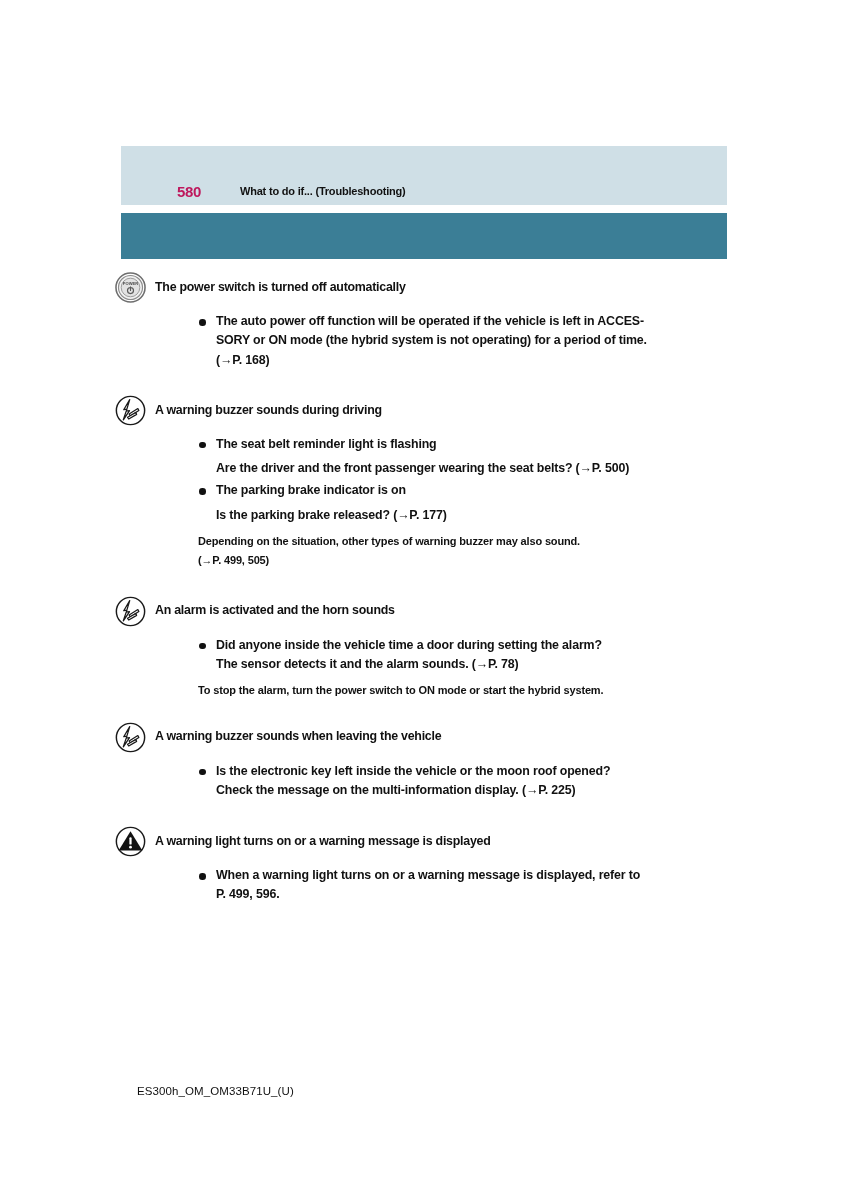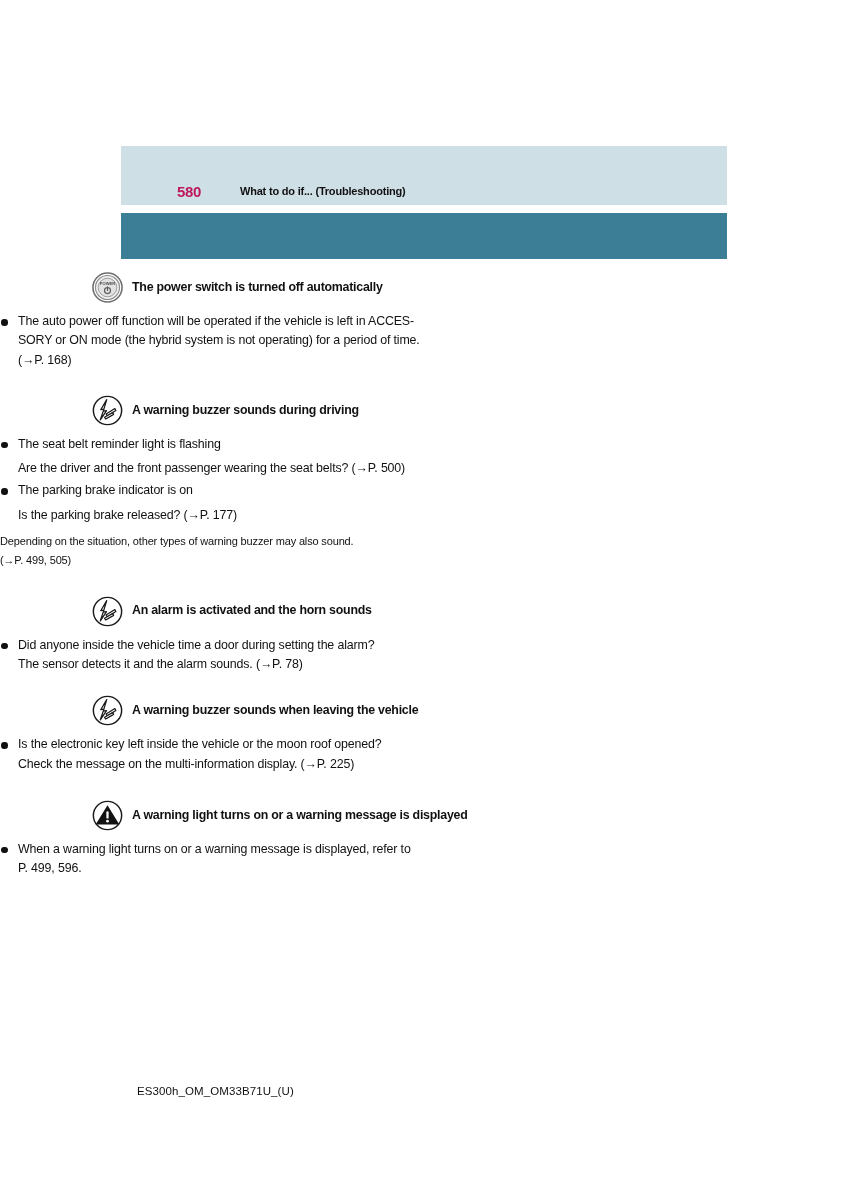--- a/index.html
+++ b/index.html
@@ -63,41 +63,43 @@
   }
 
   .section {
     position: relative;
   }
 
   .section-head {
     display: flex;
     align-items: center;
     gap: 9px;
-    padding-left: 92px;
+    padding-left: 115px;
   }
   .section-head-title {
     font-size: 12.4px;
     font-weight: bold;
     letter-spacing: -0.25px;
     color: #111;
     line-height: 1.1;
   }
 
   
   .icon-badge {
     width: 31px;
     height: 31px;
     flex: 0 0 31px;
     display: block;
   }
 
   
   .body-block {
+    padding-left: 198px;
     padding-right: 170px;
+    font-weight: bold;
   }
   .bullet-item {
     position: relative;
     padding-left: 18px;
     font-size: 12.4px;
     line-height: 19.3px;
     letter-spacing: -0.15px;
     color: #111;
   }
   .bullet-item::before {
@@ -189,20 +191,21 @@
           <circle cx="16" cy="16" r="14.6" fill="#ffffff" stroke="#1a1a1a" stroke-width="1.5"></circle>
           <path d="M15.2 4.8 L9.0 15.2 L12.3 14.6 L8.6 25.6 L15.0 16.2 L11.6 16.7 Z" fill="#ffffff" stroke="#1a1a1a" stroke-width="1.3" stroke-linejoin="round"></path>
           <path d="M14.6 19.6 L23.6 14.0 L24.6 16.0 L15.8 21.6 Z" fill="#ffffff" stroke="#1a1a1a" stroke-width="1.3" stroke-linejoin="round"></path>
           <path d="M13.0 23.0 L21.4 18.0 L22.3 20.0 L14.2 24.8 Z" fill="#ffffff" stroke="#1a1a1a" stroke-width="1.3" stroke-linejoin="round"></path>
         </svg>
         <div class="section-head-title">An alarm is activated and the horn sounds</div>
       </div>
       <div class="body-block" style="margin-top: 9px;">
         <div class="bullet-item">Did anyone inside the vehicle time a door during setting the alarm?</div>
         <div class="sub-line">The sensor detects it and the alarm sounds. (→P. 78)</div>
+        <div class="plain-line" style="margin-top: 7px;">To stop the alarm, turn the power switch to ON mode or start the hybrid system.</div>
       </div>
     </div>
     <div class="section" style="margin-top: 21px;">
       <div class="section-head">
         <svg viewBox="0 0 32 32" class="icon-badge">
           <circle cx="16" cy="16" r="14.6" fill="#ffffff" stroke="#1a1a1a" stroke-width="1.5"></circle>
           <path d="M15.2 4.8 L9.0 15.2 L12.3 14.6 L8.6 25.6 L15.0 16.2 L11.6 16.7 Z" fill="#ffffff" stroke="#1a1a1a" stroke-width="1.3" stroke-linejoin="round"></path>
           <path d="M14.6 19.6 L23.6 14.0 L24.6 16.0 L15.8 21.6 Z" fill="#ffffff" stroke="#1a1a1a" stroke-width="1.3" stroke-linejoin="round"></path>
           <path d="M13.0 23.0 L21.4 18.0 L22.3 20.0 L14.2 24.8 Z" fill="#ffffff" stroke="#1a1a1a" stroke-width="1.3" stroke-linejoin="round"></path>
         </svg>

